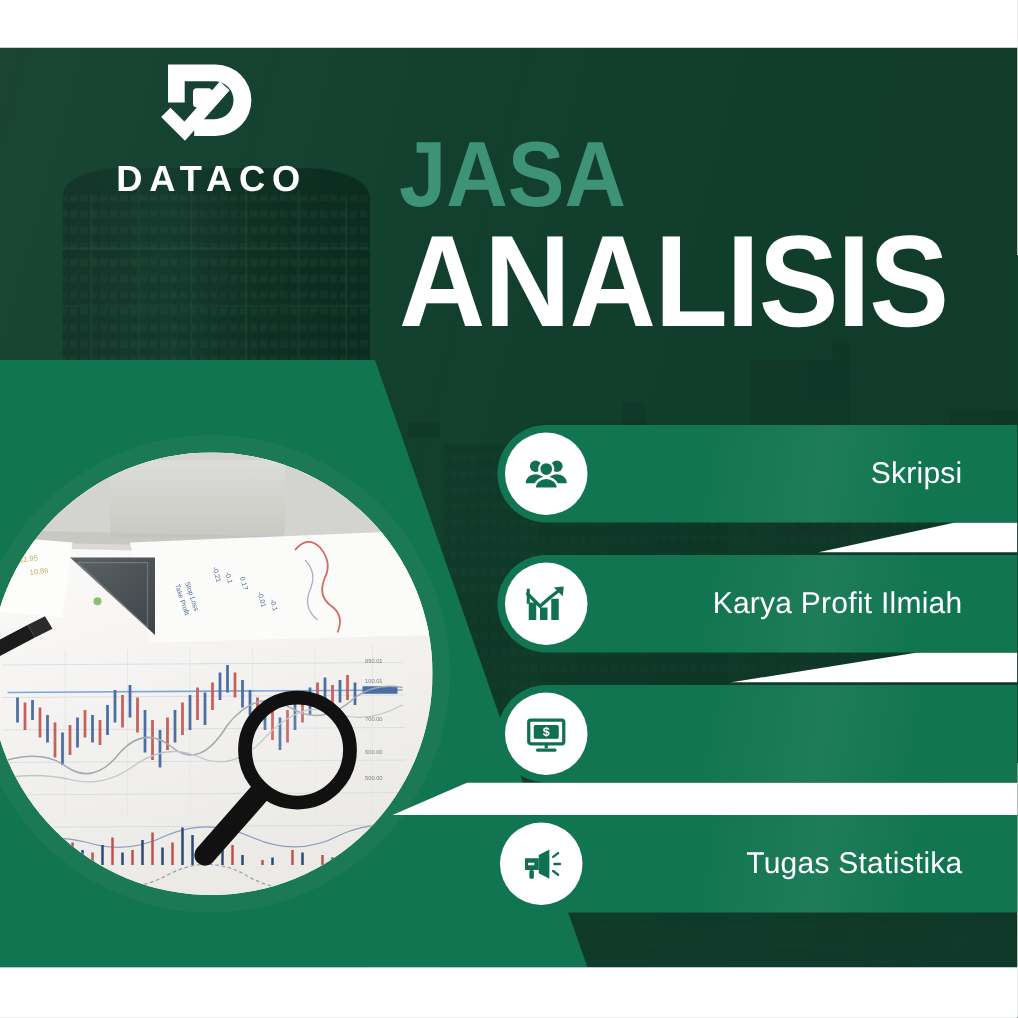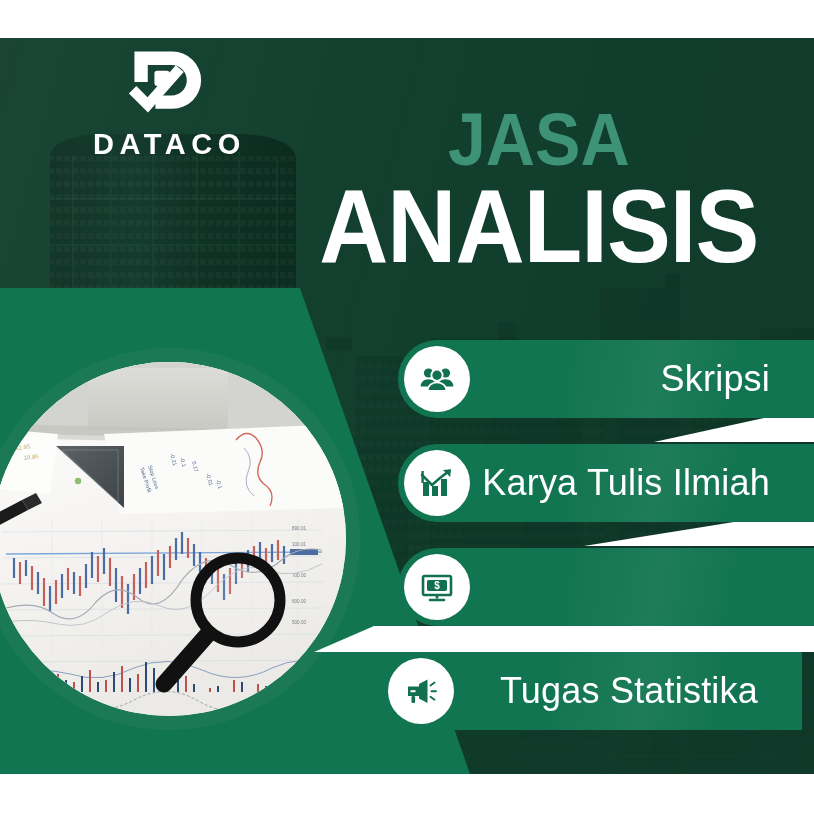--- a/index.html
+++ b/index.html
@@ -72,21 +72,21 @@
     letter-spacing: 5.5px;
     line-height: 1;
     text-indent: 5px;
   }
 
   
   .headline {
     position: absolute;
     right: 56px;
     top: 68px;
-    text-align: center;
+    text-align: left;
     z-index: 6;
   }
   .headline .line-jasa {
     color: #3e9377;
     font-size: 74px;
     font-weight: bold;
     line-height: 0.93;
     letter-spacing: 0px;
     transform: scaleX(0.92);
     transform-origin: right center;
@@ -167,21 +167,21 @@
     background: linear-gradient(100deg, rgba(255,255,255,0.00) 40%, rgba(255,255,255,0.05) 62%, rgba(255,255,255,0.00) 80%);
     pointer-events: none;
   }
   .srow .label {
     position: absolute;
     right: 44px;
     top: 0;
     height: 78px;
     line-height: 78px;
     color: #ffffff;
-    font-size: 36px;
+    font-size: 24px;
     font-weight: normal;
     letter-spacing: 0.2px;
     white-space: nowrap;
   }
   .srow .icon-circle {
     position: absolute;
     left: 6px;
     top: 6px;
     width: 66px;
     height: 66px;
@@ -614,21 +614,21 @@
         <div class="icon-circle">
           <svg width="36" height="36" viewBox="0 0 36 36" fill="#11714e">
             <rect x="4" y="17" width="6" height="14"></rect>
             <rect x="13" y="21" width="6" height="10"></rect>
             <rect x="22" y="14" width="6" height="17"></rect>
             <path d="M3 10 L13 20 L21 13 L30 6" stroke="#11714e" stroke-width="2.6" fill="none" stroke-linecap="round" stroke-linejoin="round"></path>
             <path d="M24 5 L32 4.2 L31.2 12 Z"></path>
             <rect x="2.4" y="6" width="2.4" height="12"></rect>
           </svg>
         </div>
-        <div class="label">Karya Tulis Ilmiah</div>
+        <div class="label">Karya Profit Ilmiah</div>
       </div>
       <svg class="notch" viewBox="0 0 230 24" width="230" height="24" style="top:484px;">
         <path d="M230 0 L230 24 L0 24 L150 0 Z" fill="#ffffff"></path>
       </svg>
 
       <div class="srow" style="top:510px; left:398px; width:416px;">
         <div class="bar"></div>
         <div class="bar-sheen"></div>
         <div class="icon-circle">
           <svg width="36" height="36" viewBox="0 0 36 36" fill="none" stroke="#11714e">
@@ -637,21 +637,21 @@
             <text x="18" y="20.2" text-anchor="middle" font-family="'Liberation Sans', sans-serif" font-size="10" font-weight="bold" fill="#ffffff" stroke="none">$</text>
             <path d="M18 26 L18 29.5" stroke-width="2.6"></path>
             <path d="M11 31 L25 31" stroke-width="2.6" stroke-linecap="round"></path>
           </svg>
         </div>
       </div>
       <svg class="notch" viewBox="0 0 500 26" width="500" height="26" style="top:588px;">
         <path d="M500 0 L500 26 L0 26 L60 0 Z" fill="#ffffff"></path>
       </svg>
 
-      <div class="srow" style="top:614px; left:382px; width:420px;text-align:right;">
+      <div class="srow" style="top:614px; left:394px; width:420px;text-align:right;">
         <div class="bar"></div>
         <div class="bar-sheen"></div>
         <div class="icon-circle">
           <svg width="36" height="36" viewBox="0 0 36 36" fill="#11714e">
             <path d="M5 13.5 L16 13.5 L16 23 L5 23 Z"></path>
             <rect x="7.5" y="17.2" width="5" height="2" fill="#ffffff"></rect>
             <path d="M16 11 L24.5 6.5 L24.5 30 L16 25.5 Z"></path>
             <rect x="8.5" y="23" width="3.6" height="7" rx="1.2"></rect>
             <g stroke="#11714e" stroke-width="1.9" stroke-linecap="round">
               <path d="M27.5 12.5 L31.5 9.5"></path>

